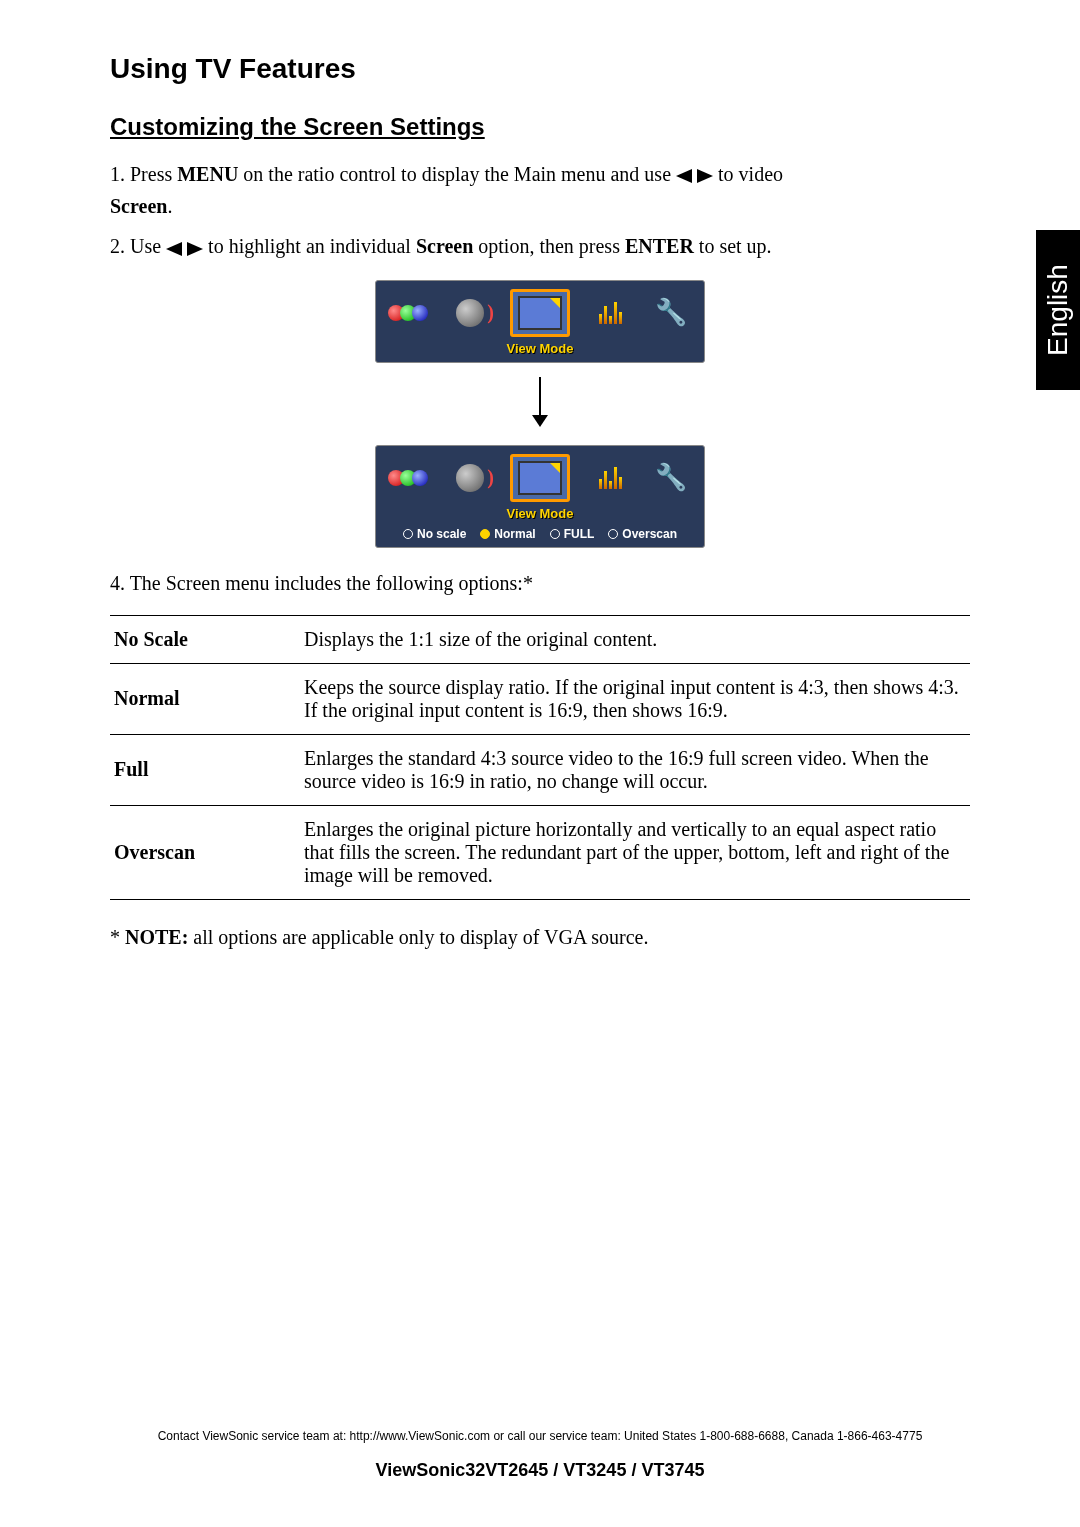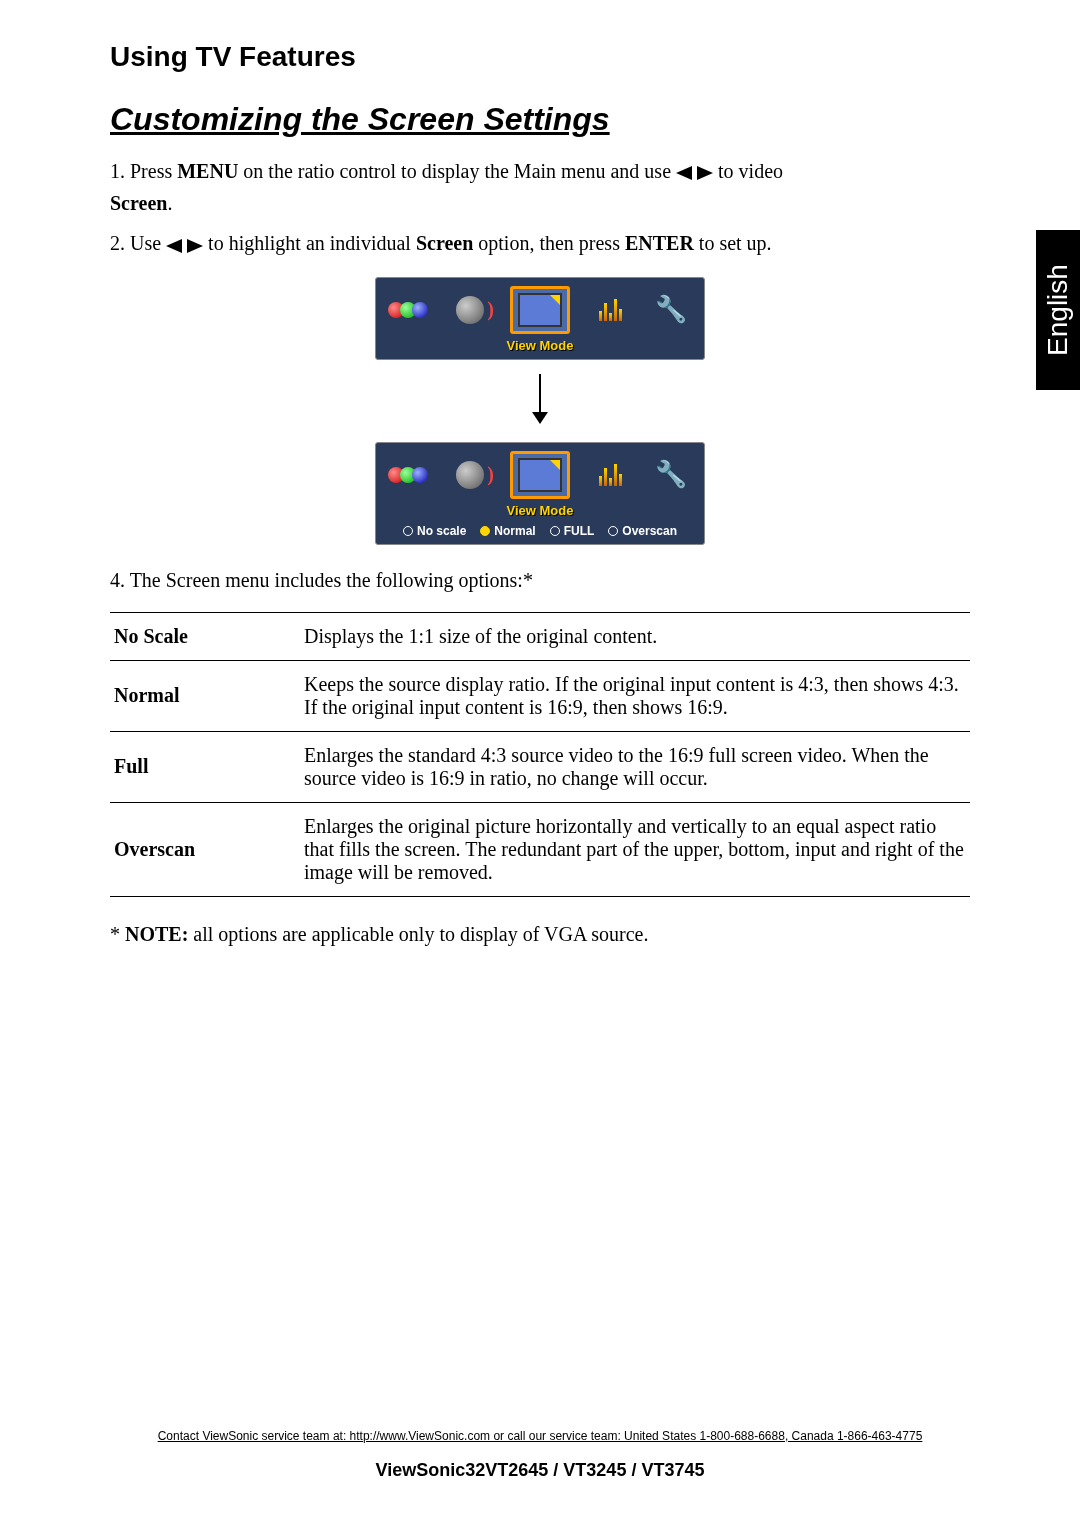--- a/index.html
+++ b/index.html
@@ -7,34 +7,34 @@
     width: 1080px;
     height: 1527px;
     background: #fff;
     font-family: "Times New Roman", Times, serif;
     position: relative;
     color: #000;
   }
   .page {
     padding: 41px 110px 0 110px;
     position: relative;
+    margin-top: 12px;
   }
   .section-title {
     font-family: Arial, Helvetica, sans-serif;
     font-weight: bold;
     font-size: 28px;
     margin-bottom: 28px;
   }
   .subsection-title {
     font-family: Arial, Helvetica, sans-serif;
     font-weight: bold;
-    font-size: 32px;
+    font-size: 24px;
     text-decoration: underline;
     margin-bottom: 18px;
-    font-style: italic;
   }
   .intro {
     font-size: 20px;
     margin-bottom: 36px;
   }
   .step-list {
     font-size: 20px;
     line-height: 1.5;
   }
   .step {
@@ -187,21 +187,20 @@
     margin-top: 26px;
     font-size: 20px;
   }
   .footer-contact {
     position: absolute;
     left: 0; right: 0;
     bottom: 84px;
     text-align: center;
     font-family: Arial, sans-serif;
     font-size: 12px;
-    text-decoration: underline;
   }
   .footer {
     position: absolute;
     left: 110px; right: 110px; bottom: 46px;
     display: flex;
     justify-content: center;
     font-family: Arial, sans-serif;
     font-weight: bold;
     font-size: 18px;
   }
@@ -347,21 +346,21 @@
     <tr>
       <td class="name">Normal</td>
       <td>Keeps the source display ratio. If the original input content is 4:3, then shows 4:3. If the original input content is 16:9, then shows 16:9.</td>
     </tr>
     <tr>
       <td class="name">Full</td>
       <td>Enlarges the standard 4:3 source video to the 16:9 full screen video. When the source video is 16:9 in ratio, no change will occur.</td>
     </tr>
     <tr>
       <td class="name">Overscan</td>
-      <td>Enlarges the original picture horizontally and vertically to an equal aspect ratio that fills the screen. The redundant part of the upper, bottom, input and right of the image will be removed.</td>
+      <td>Enlarges the original picture horizontally and vertically to an equal aspect ratio that fills the screen. The redundant part of the upper, bottom, left and right of the image will be removed.</td>
     </tr>
   </tbody>
     </table>
 
   <div class="note">
     <span>* </span><b>NOTE:</b><span> all options are applicable only to display of VGA source.</span>
   </div>
 
 </div>
 

